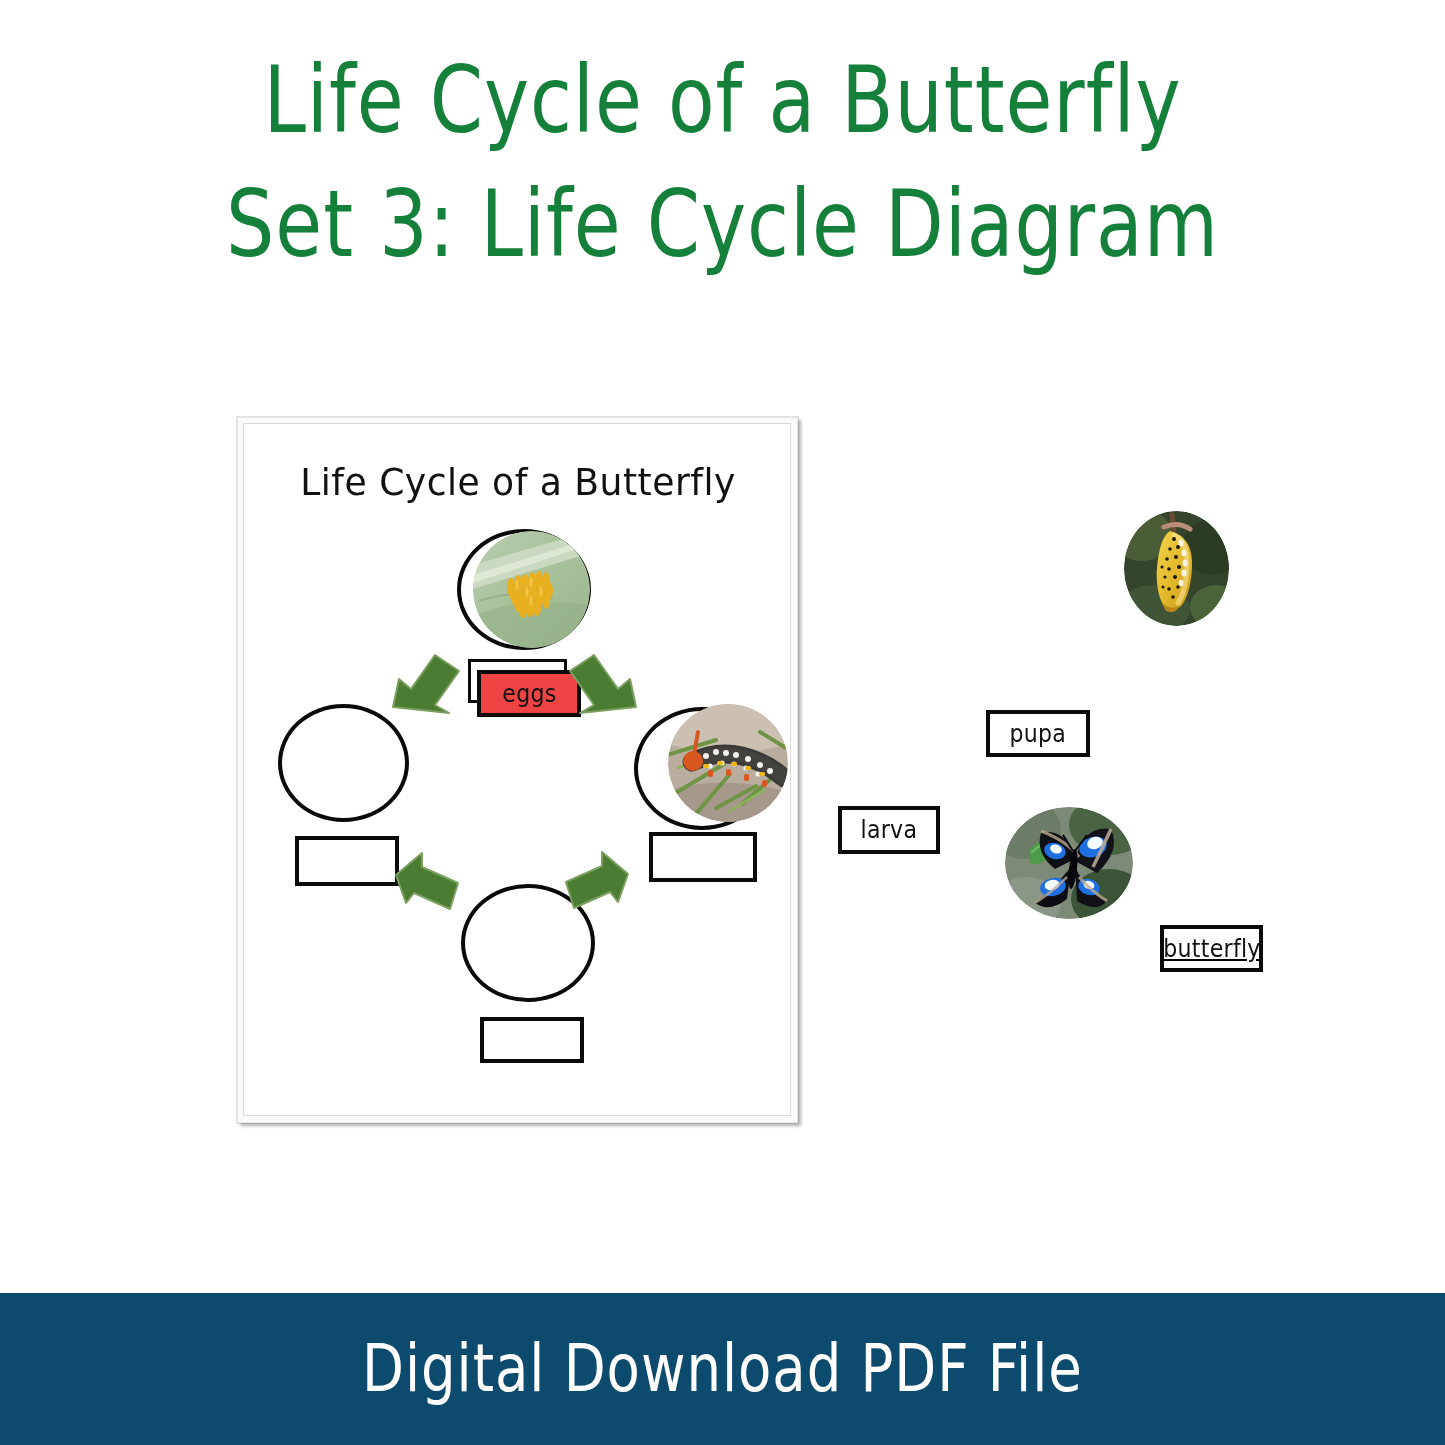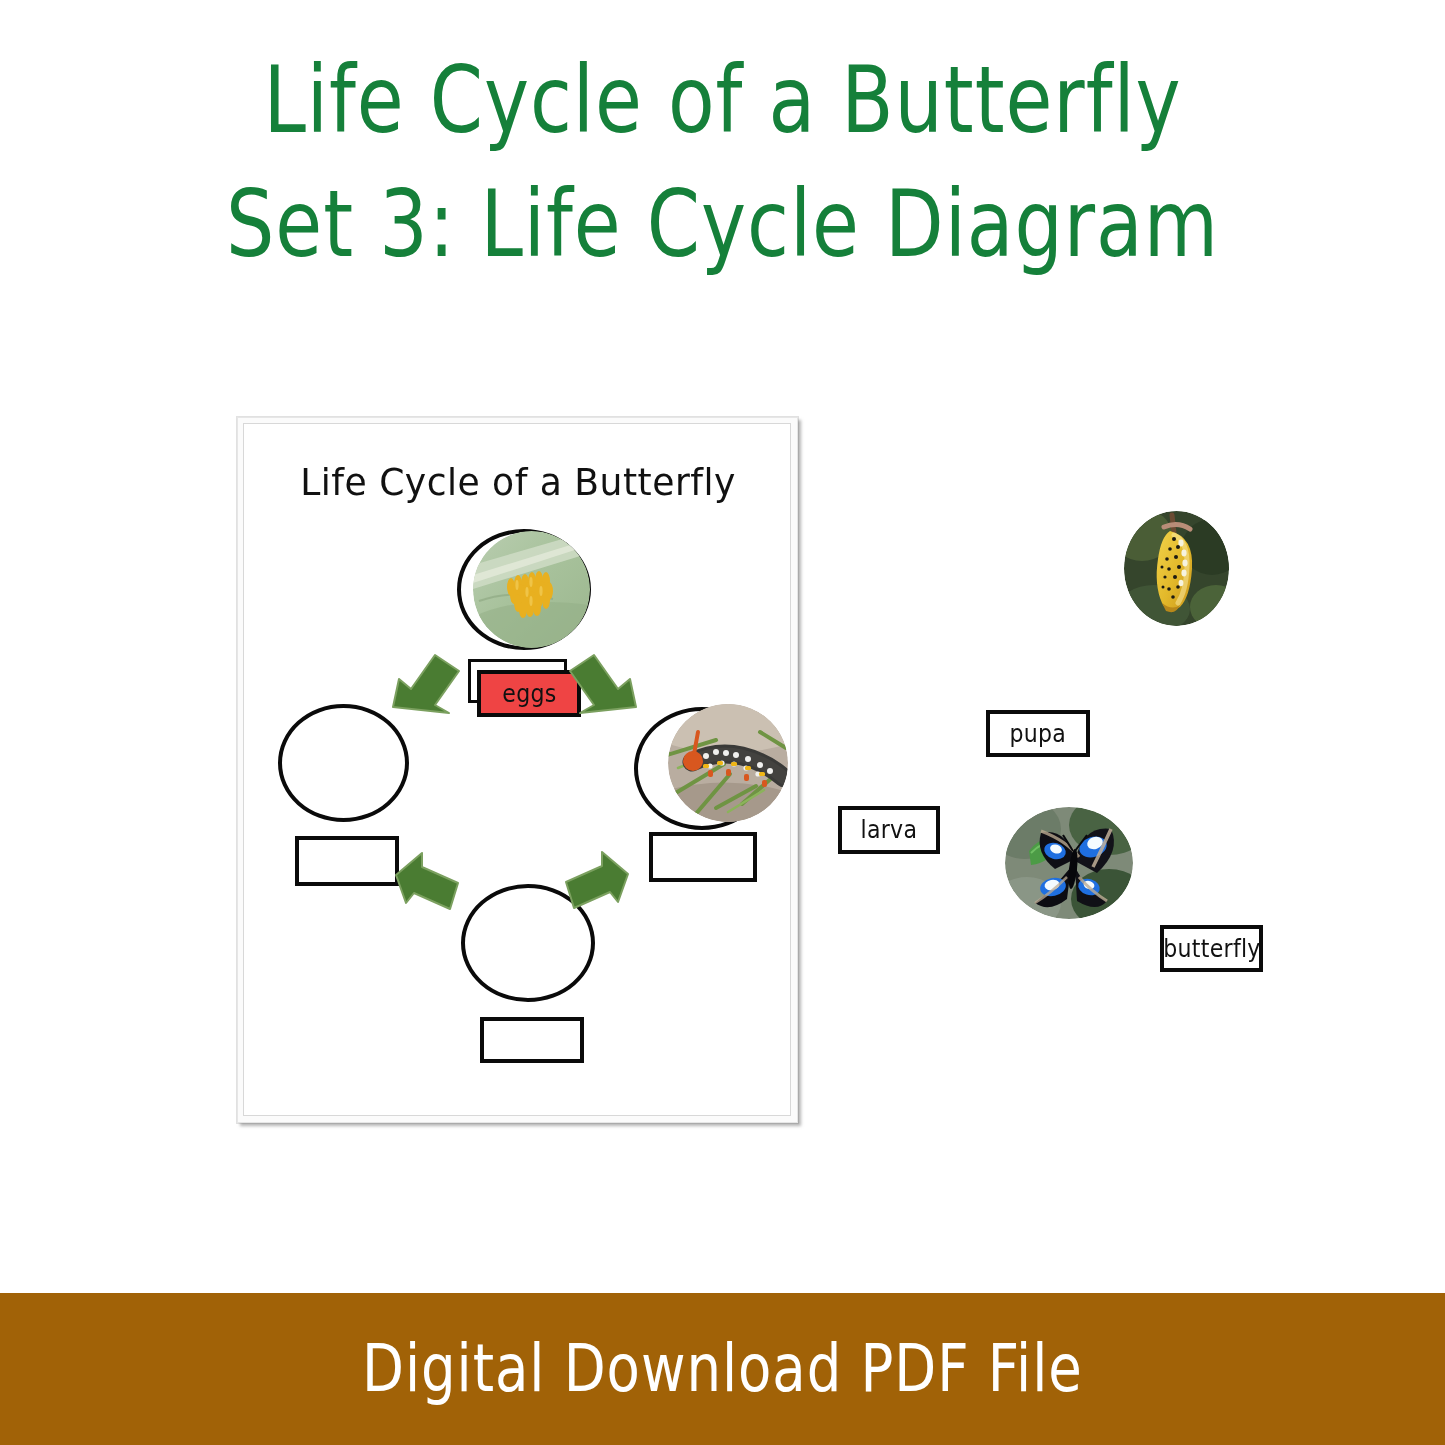--- a/index.html
+++ b/index.html
@@ -155,30 +155,30 @@
     position: absolute;
     border: 4px solid #0a0a0a;
     background: #ffffff;
     box-sizing: border-box;
     display: flex;
     align-items: center;
     justify-content: center;
   }
   .w-pupa      { left: 986px; top: 710px; width: 104px; height: 47px; }
   .w-larva     { left:  838px; top: 806px; width: 102px; height: 48px; }
-  .w-butterfly { left: 1160px; top: 925px; width: 103px; height: 47px; }
+  .w-butterfly { left: 1160px; top: 925px; width: 103px; height: 47px; text-decoration: underline; }
 
   
   .footer {
     position: absolute;
     left: 0;
     bottom: 0;
     width: 1445px;
     height: 152px;
-    background: #a16207;
+    background: #0c4a6e;
     display: flex;
     align-items: center;
     justify-content: center;
   }
   .footer-text {
     color: #ffffff;
     font-family: "DejaVu Sans", sans-serif;
     font-size: 58px;
     letter-spacing: 1px;
     transform: scaleX(0.94) scaleY(1.12);

